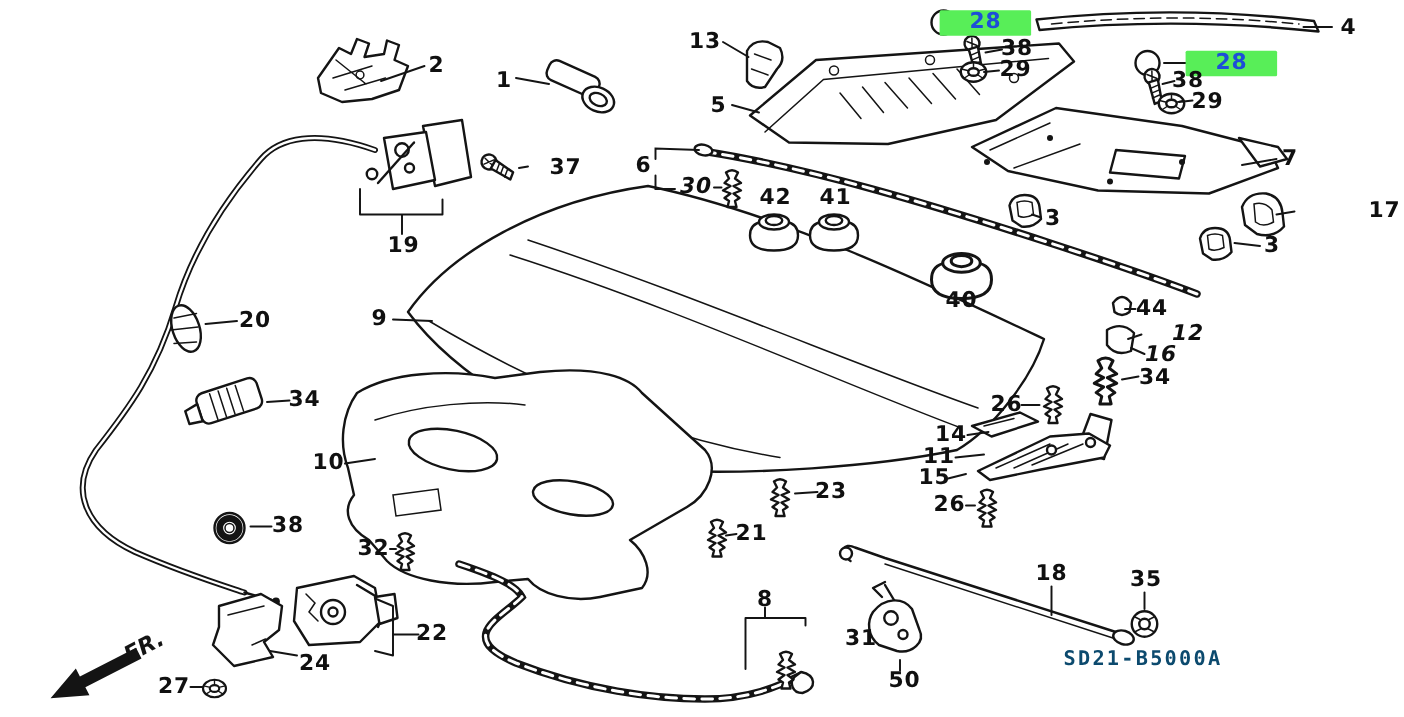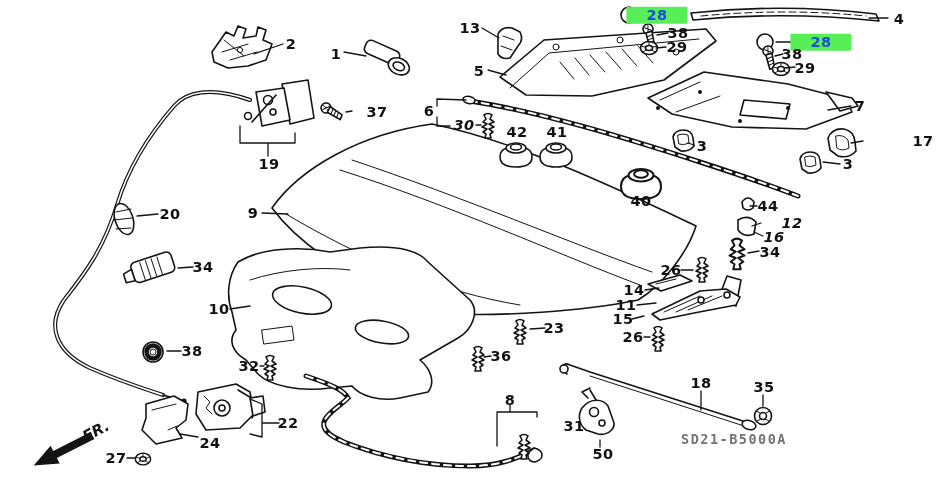--- a/index.html
+++ b/index.html
@@ -13,22 +13,22 @@
   .leader{stroke:#141414;stroke-width:1.3;fill:none;stroke-linecap:round;}
   .tube{stroke:#141414;stroke-width:4;fill:none;stroke-linecap:round;}
   .tubein{stroke:#ffffff;stroke-width:1.6;fill:none;stroke-linecap:round;}
   .strip{stroke:#141414;stroke-width:5;fill:none;stroke-linecap:round;}
   .stripin{stroke:#ffffff;stroke-width:2;fill:none;stroke-linecap:round;stroke-dasharray:7 5;}
   #callout-layer{position:absolute;left:0;top:0;width:100%;height:100%;}
   .callout{position:absolute;transform:translate(-50%,-50%);
            font:700 14.5px "DejaVu Sans",sans-serif;color:#101010;
            line-height:1;white-space:nowrap;letter-spacing:.5px;cursor:default;}
   .callout.hl{padding:1px 20px;border-radius:1px;color:#1d4ed8;}
-  .part-code{position:absolute;left:681px;top:431px;
-             font:700 13.5px "DejaVu Sans Mono",monospace;color:#737373;
+  .part-code{position:absolute;left:709px;top:431px;
+             font:700 13.5px "DejaVu Sans Mono",monospace;color:#0c4a6e;
              letter-spacing:1.5px;}
 </style>
 </head>
 <body>
 
 <div class="stage">
 
 <svg class="art" width="936" height="478" viewBox="0 0 936 478">
   <defs>
     <g id="g-grommet">
@@ -321,21 +321,21 @@
       <span class="callout" style="left: 792px; top: 223px; font-style: italic;">12</span>
       <span class="callout" style="left: 774px; top: 237px; font-style: italic;">16</span>
       <span class="callout" style="left: 770px; top: 252px;">34</span>
       <span class="callout" style="left: 671px; top: 270px;">26</span>
       <span class="callout" style="left: 634px; top: 290px;">14</span>
       <span class="callout" style="left: 626px; top: 305px;">11</span>
       <span class="callout" style="left: 623px; top: 319px;">15</span>
       <span class="callout" style="left: 633px; top: 337px;">26</span>
       <span class="callout" style="left: 219px; top: 309px;">10</span>
       <span class="callout" style="left: 554px; top: 328px;">23</span>
-      <span class="callout" style="left: 501px; top: 356px;">36</span>
+      <span class="callout" style="left: 501px; top: 356px;">21</span>
       <span class="callout" style="left: 249px; top: 366px;">32</span>
       <span class="callout" style="left: 192px; top: 351px;">38</span>
       <span class="callout" style="left: 288px; top: 423px;">22</span>
       <span class="callout" style="left: 210px; top: 443px;">24</span>
       <span class="callout" style="left: 116px; top: 458px;">27</span>
       <span class="callout" style="left: 510px; top: 400px;">8</span>
       <span class="callout" style="left: 530px; top: 426px; margin-left: 44px;">31</span>
       <span class="callout" style="left: 603px; top: 454px;">50</span>
       <span class="callout" style="left: 701px; top: 383px;">18</span>
       <span class="callout" style="left: 764px; top: 387px;">35</span>

